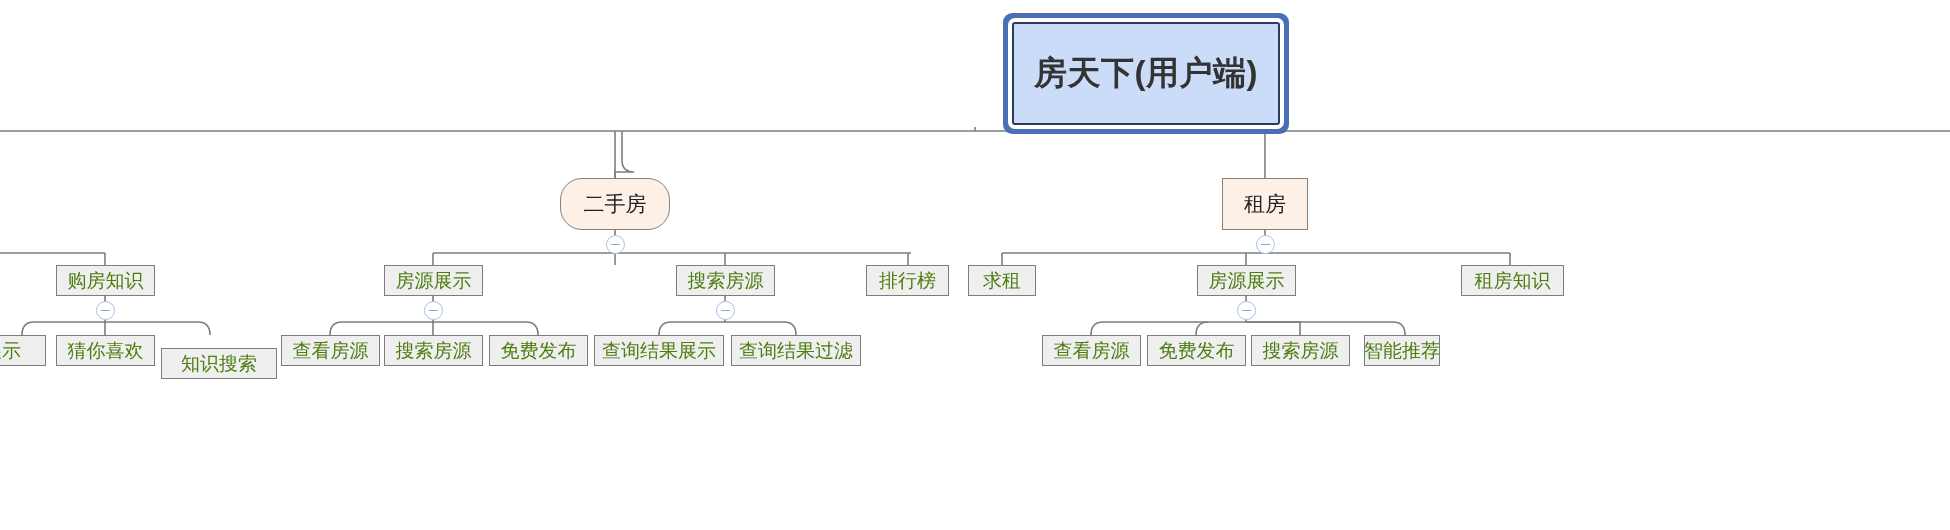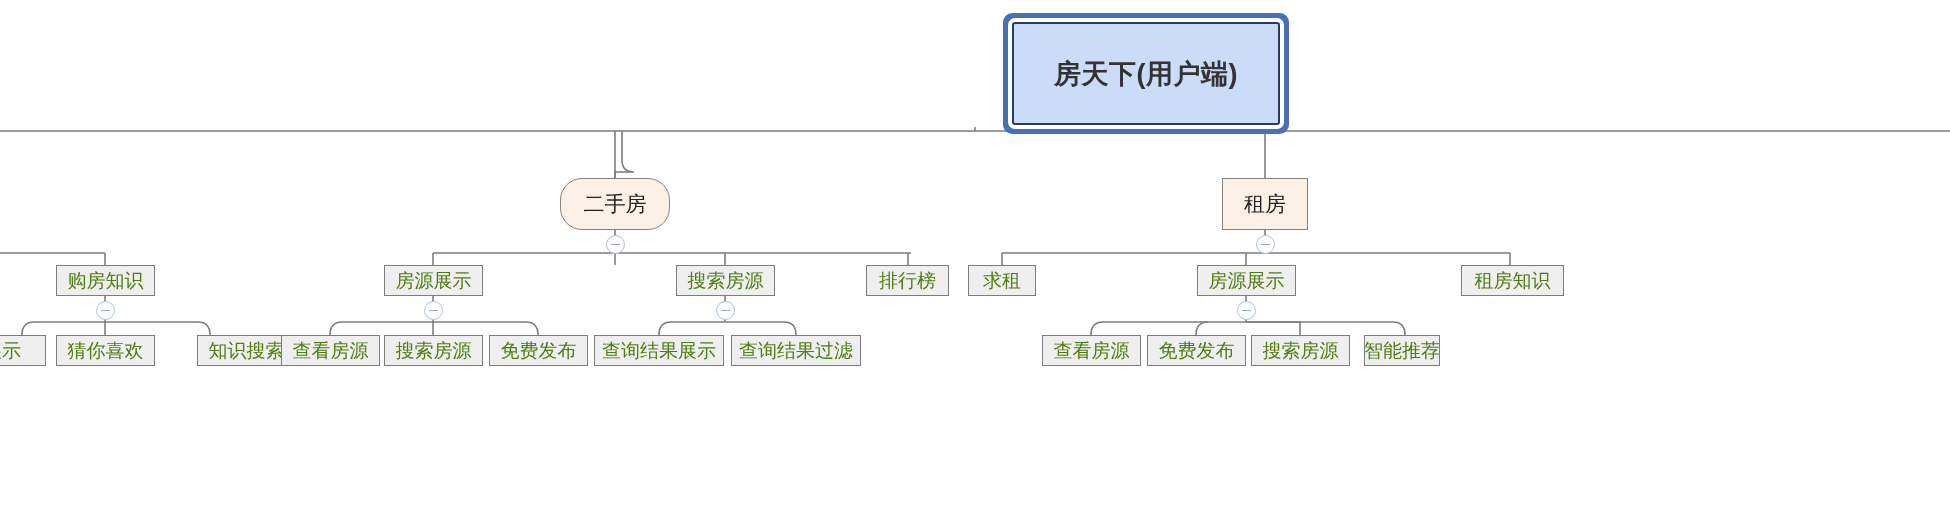--- a/index.html
+++ b/index.html
@@ -11,21 +11,21 @@
 
   .node{position:absolute;box-sizing:border-box;display:flex;align-items:center;
         justify-content:center;white-space:nowrap;color:#1a1a1a;}
 
   
   .node.root{
     background:#cbdcf8;
     border:2px solid #2a3b63;
     border-radius:3px;
     box-shadow:0 0 0 4px #ffffff, 0 0 0 9px #4a6fb5;
-    font-size:27px;font-weight:bold;letter-spacing:.5px;
+    font-size:33px;font-weight:bold;letter-spacing:.5px;
     color:#333333;
   }
   
   .node.l2{
     background:#fdf1e7;
     border:1.5px solid #8a8178;
     font-size:21px;color:#222;
   }
   
   .node.l3,.node.leaf{
@@ -129,21 +129,21 @@
 
   <div class="node l3" style="left:1197px;top:265px;width:99px;height:31px;">房源展示</div>
   <div class="toggle" style="left:1237px;top:301px;">
       <i></i>
     </div>
 
   <div class="node l3" style="left:1461px;top:265px;width:103px;height:31px;">租房知识</div>
 
   <div class="node leaf" style="left:-42px;top:335px;width:88px;height:31px;">展示</div>
   <div class="node leaf" style="left:56px;top:335px;width:99px;height:31px;">猜你喜欢</div>
-  <div class="node leaf" style="left:161px;top:335px;width:99px;height:31px;margin-left:36px;">知识搜索</div>
+  <div class="node leaf" style="left:161px;top:348px;width:116px;height:31px;">知识搜索</div>
 
   <div class="node leaf" style="left:281px;top:335px;width:99px;height:31px;">查看房源</div>
   <div class="node leaf" style="left:384px;top:335px;width:99px;height:31px;">搜索房源</div>
   <div class="node leaf" style="left:489px;top:335px;width:99px;height:31px;">免费发布</div>
 
   <div class="node leaf" style="left:594px;top:335px;width:130px;height:31px;">查询结果展示</div>
   <div class="node leaf" style="left:731px;top:335px;width:130px;height:31px;">查询结果过滤</div>
 
   <div class="node leaf" style="left:1042px;top:335px;width:99px;height:31px;">查看房源</div>
   <div class="node leaf" style="left:1147px;top:335px;width:99px;height:31px;">免费发布</div>

